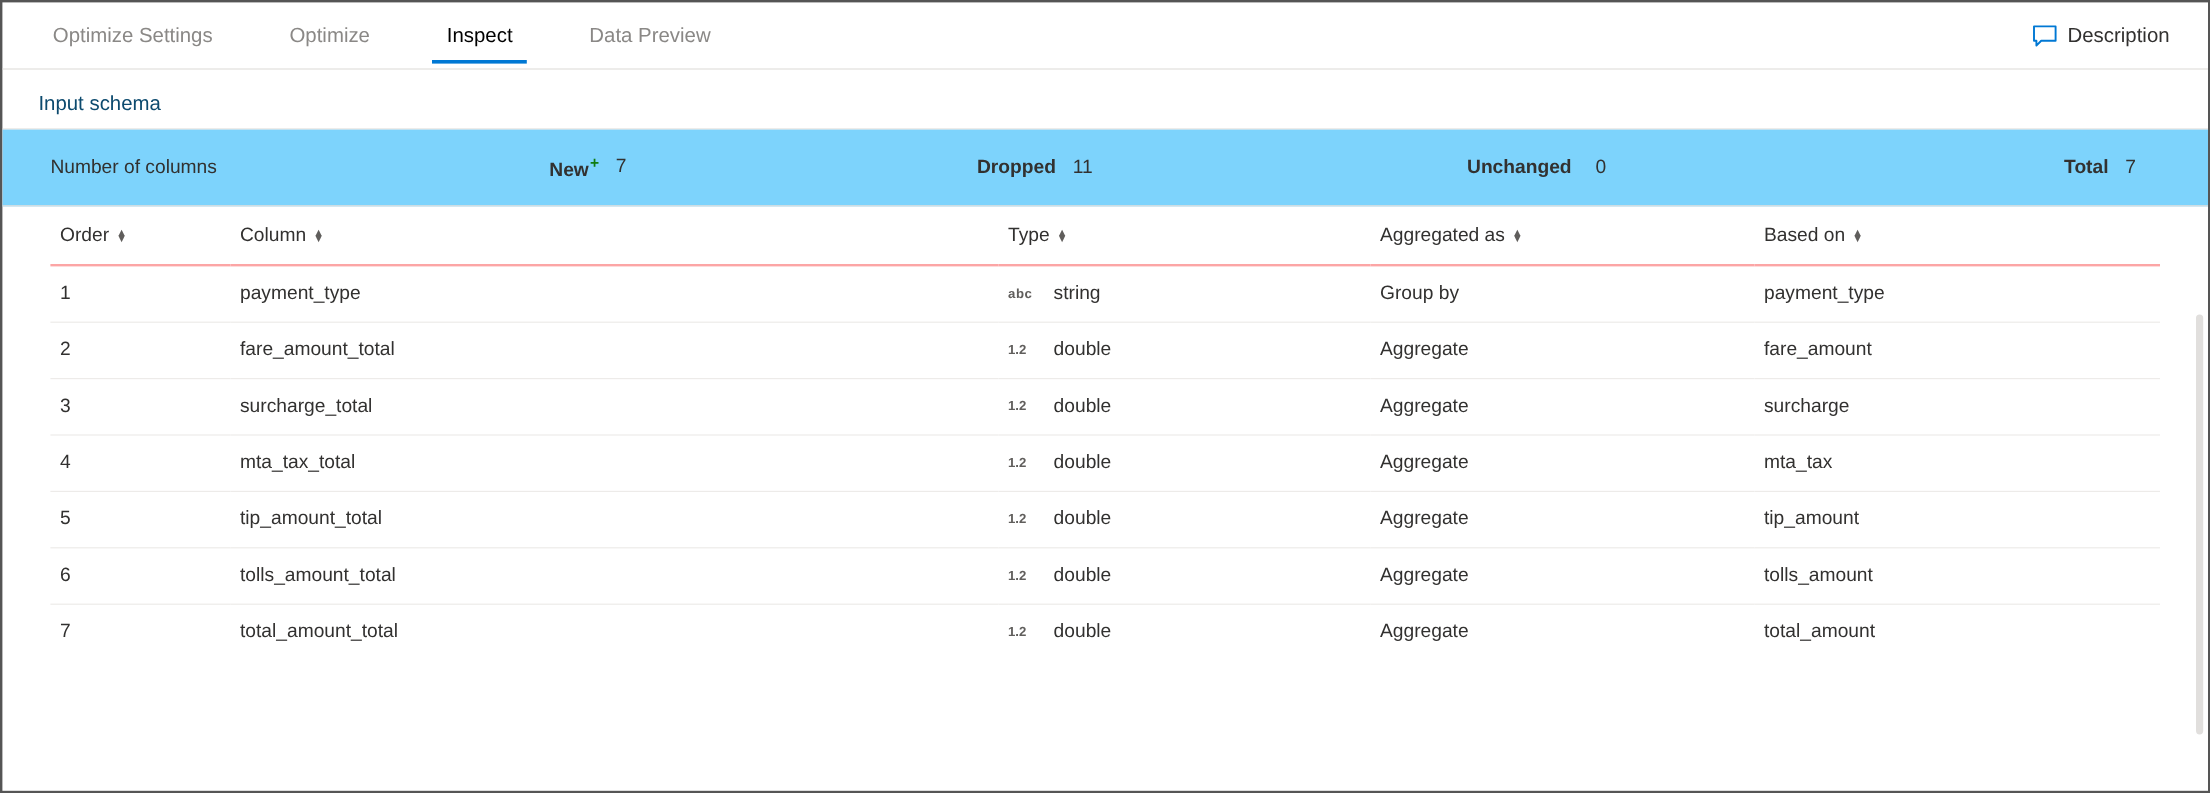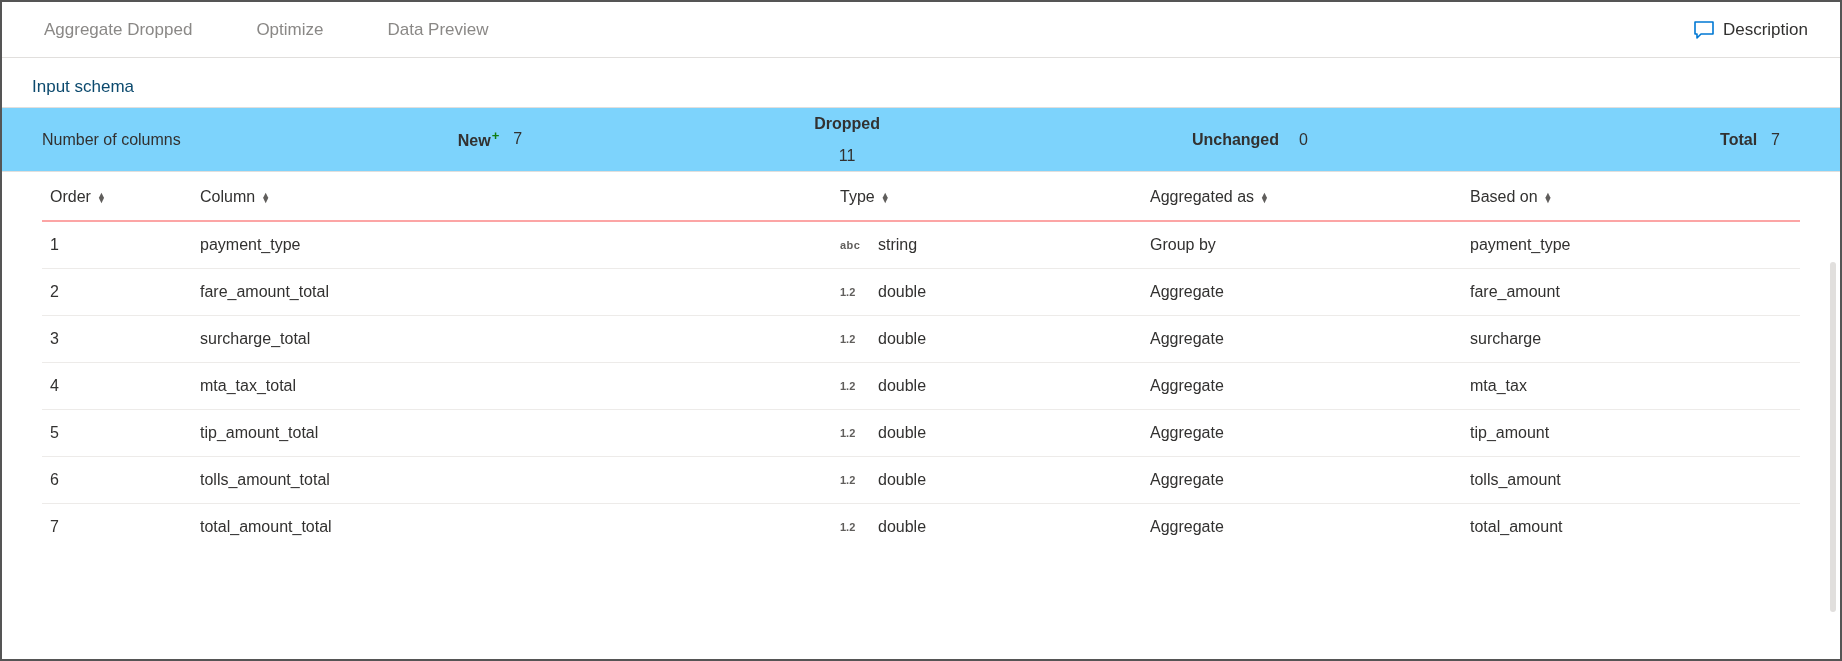--- a/index.html
+++ b/index.html
@@ -97,21 +97,21 @@
   .stat-name { font-weight: 600; }
   .stat-val { color: #323130; }
   .new-plus {
     color: #107c10;
     font-weight: bold;
     font-size: 13px;
     vertical-align: super;
     margin-left: 1px;
   }
   .sg-new { margin-left: 255px; }
-  .sg-dropped { margin-left: 270px; flex-direction: column; }
+  .sg-dropped { margin-left: 270px; }
   .sg-unchanged { margin-left: 290px; gap: 20px; }
   .sg-total { margin-left: auto; margin-right: 20px; }
 
   
   .table-wrap {
     padding: 0 40px;
   }
   table {
     width: 100%;
     border-collapse: collapse;
@@ -164,22 +164,23 @@
     border-radius: 3px;
   }
   .panel { position: relative; }
 </style>
 </head>
 <body>
 
 <div class="panel">
 
   <div class="primary-tabs">
-    <div class="ptab">Aggregate Dropped</div>
+    <div class="ptab">Optimize Settings</div>
     <div class="ptab">Optimize</div>
+    <div class="ptab active">Inspect</div>
     <div class="ptab">Data Preview</div>
     <div class="spacer"></div>
     <div class="desc-btn">
       <span class="desc-icon">
         <svg width="22" height="20" viewBox="0 0 22 20" fill="none">
           <path d="M2 2 H20 V14 H8 L4 18 V14 H2 Z" stroke="#0078d4" stroke-width="1.6" fill="none" stroke-linejoin="round"></path>
         </svg>
       </span>
       <span>Description</span>
     </div>

